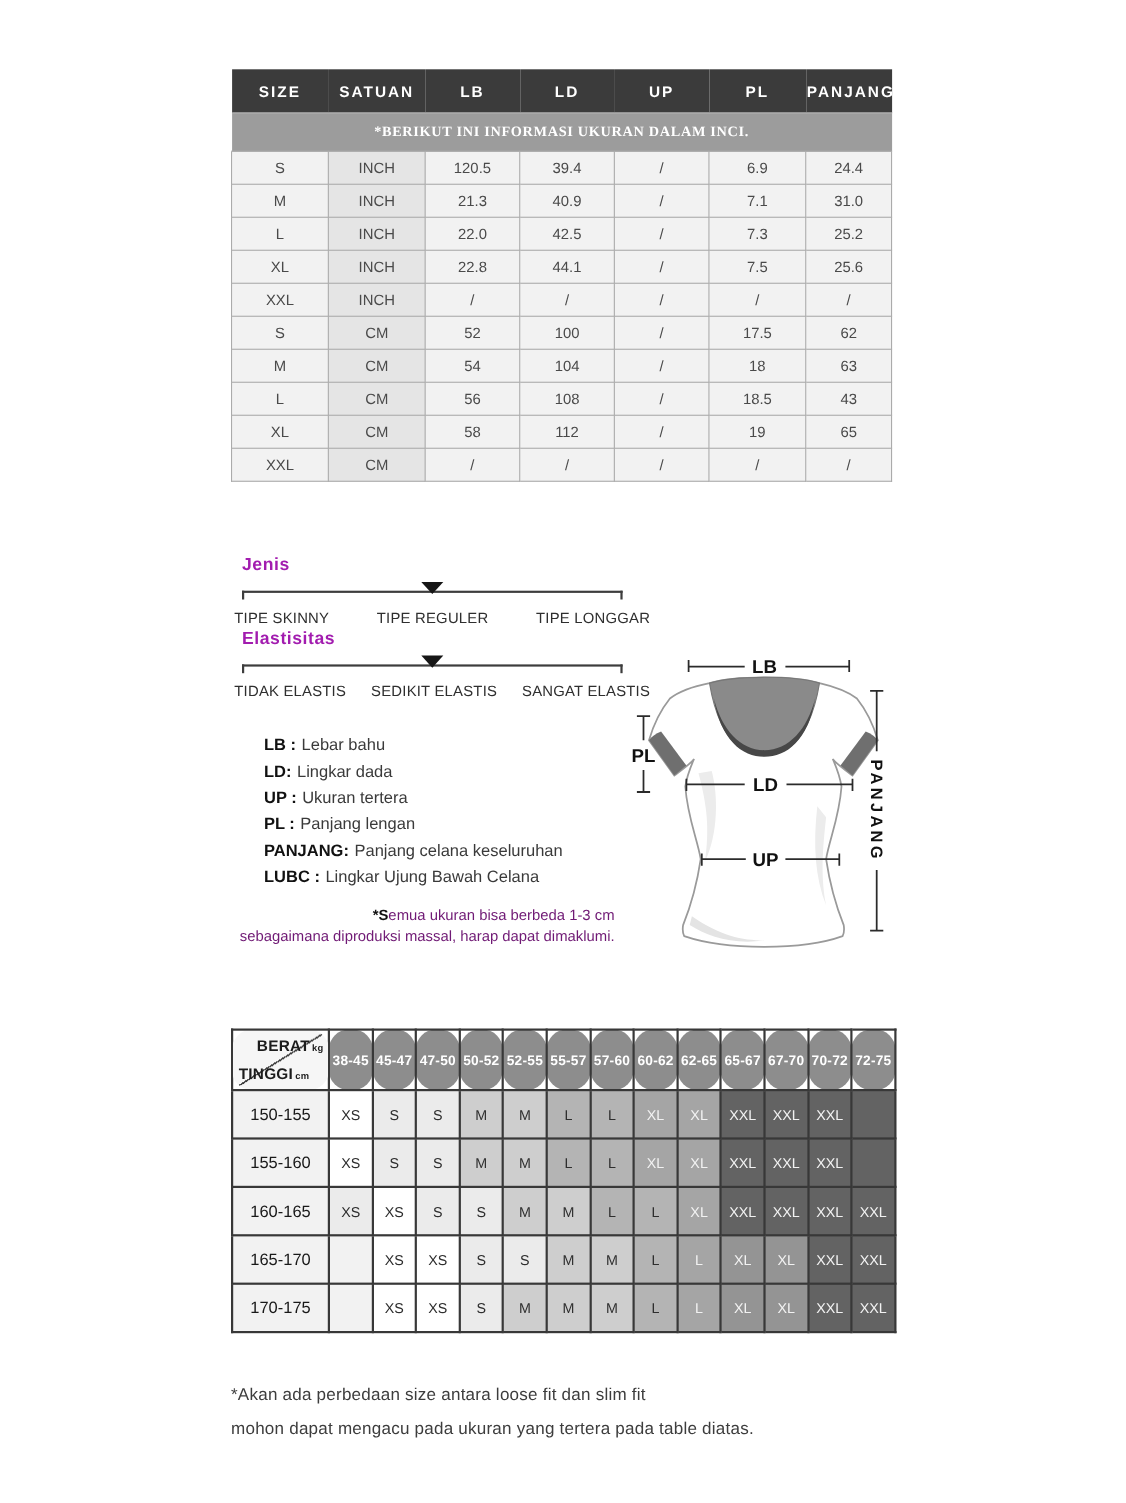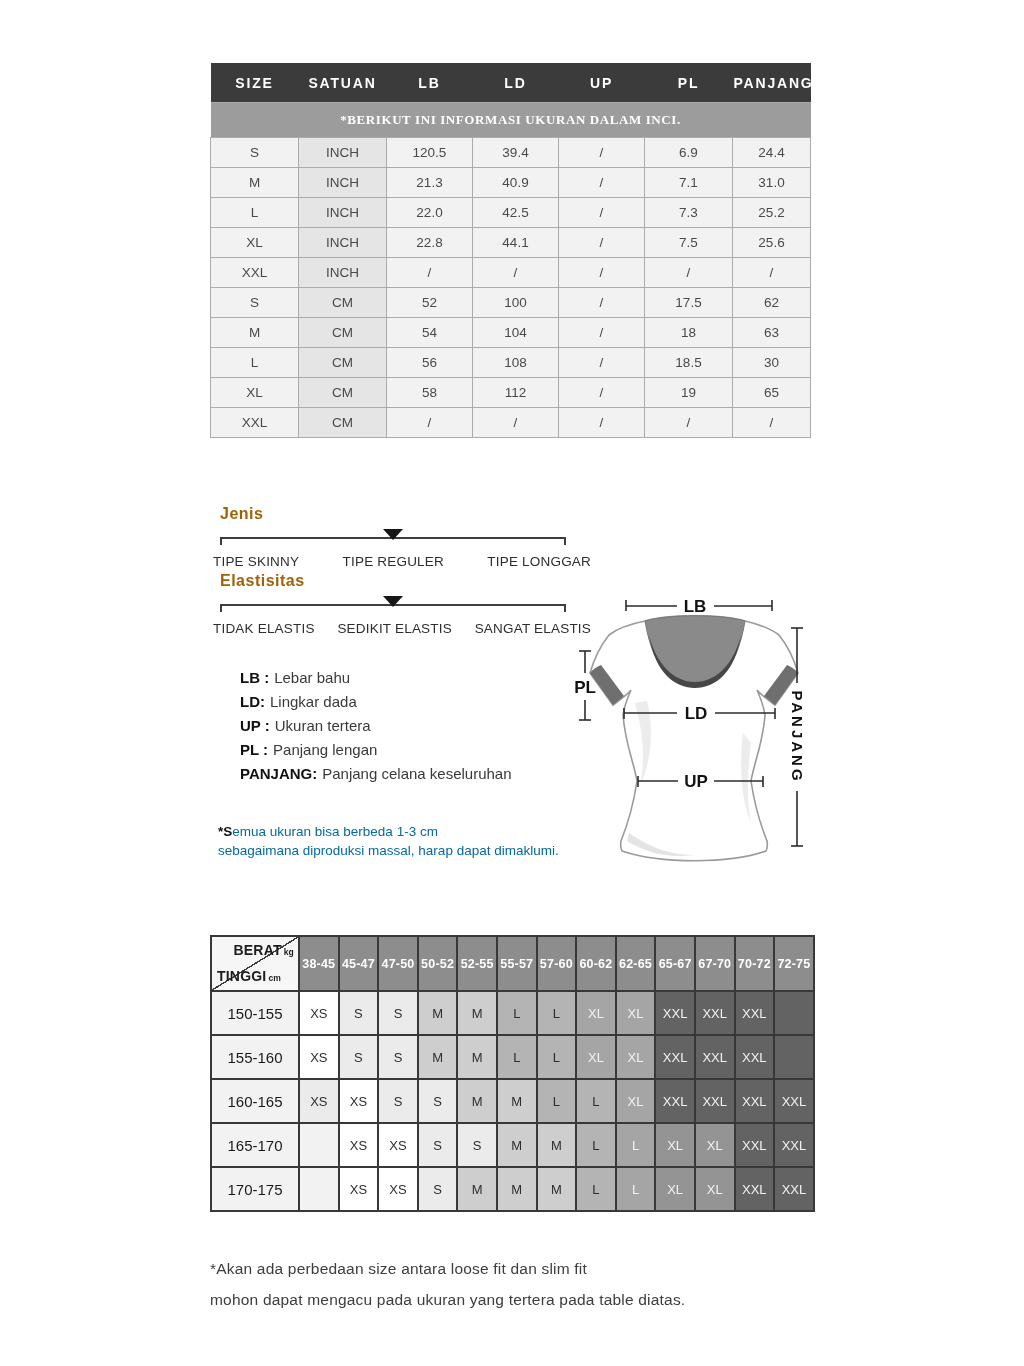--- a/index.html
+++ b/index.html
@@ -13,51 +13,51 @@
     font-size:14px;font-weight:bold;letter-spacing:1.8px;border:0;text-align:center;}
   table.size-table td{border:1px solid #ababab;height:27px;text-align:center;
     font-size:13.5px;color:#4a4a4a;background:#f2f2f2;}
   table.size-table tr.banner td{background:#9c9c9c;color:#ffffff;
     font-family:"Liberation Serif",serif;font-weight:bold;font-size:13px;
     letter-spacing:.6px;height:32px;border-left:0;border-right:0;}
   table.size-table td.satuan{background:#e5e5e5;}
 
   
   .scale{position:absolute;left:213px;width:378px;}
-  .scale h3{margin:0 0 14px 7px;font-size:16px;font-weight:bold;color:#a16207;letter-spacing:.5px;}
+  .scale h3{margin:0 0 14px 7px;font-size:16px;font-weight:bold;color:#a21caf;letter-spacing:.5px;}
   .scale .line{position:relative;margin-left:7px;width:346px;height:8px;border-top:2px solid #3d3d3d;}
   .scale .line::before,.scale .line::after{content:"";position:absolute;top:-2px;width:2px;height:8px;background:#3d3d3d;}
   .scale .line::before{left:0;}
   .scale .line::after{right:0;}
   .scale .marker{position:absolute;left:50%;top:-10px;transform:translateX(-50%);
     width:0;height:0;border-left:10px solid transparent;border-right:10px solid transparent;
     border-top:11px solid #161616;}
   .scale .labels{display:flex;justify-content:space-between;margin-top:7px;
     font-size:13.5px;color:#2e2e2e;letter-spacing:.2px;}
 
   
   .defs{position:absolute;left:219px;top:666px;font-size:15px;color:#3a3a3a;line-height:24px;margin-left:21px;}
   .defs b{color:#111;margin-right:5px;}
 
-  .size-note{position:absolute;left:218px;top:822px;font-size:13.5px;color:#0369a1;line-height:19px;}
+  .size-note{position:absolute;left:218px;top:822px;font-size:13.5px;color:#701a75;line-height:19px;text-align:right;}
   .size-note div:first-child::first-letter{font-weight:bold;color:#111;}
 
   
   svg.tshirt{position:absolute;left:565px;top:583px;}
   .meas{stroke:#2b2b2b;stroke-width:1.6;}
   .mlabel{font-family:"Liberation Sans",sans-serif;font-size:17px;font-weight:bold;fill:#111;}
   .mlabel-rot{font-family:"Liberation Sans",sans-serif;font-size:15px;font-weight:bold;
     fill:#111;letter-spacing:3px;}
 
   
   table.matrix{position:absolute;left:210px;top:935px;width:603px;
     border-collapse:collapse;table-layout:fixed;}
   table.matrix th,table.matrix td{border:2px solid #383838;text-align:center;padding:0;}
   table.matrix thead tr{height:55px;}
-  table.matrix thead th{background:#8d8d8d;color:#fff;font-size:12.5px;font-weight:600;letter-spacing:.2px;}
+  table.matrix thead th{background:#8d8d8d;color:#fff;font-size:12.5px;font-weight:600;letter-spacing:.2px;border-radius:18px;}
   table.matrix th.corner{position:relative;
     background:linear-gradient(to bottom right,#f6f6f6 49.3%,#3a3a3a 49.3%,#3a3a3a 50.9%,#f6f6f6 50.9%);}
   .corner .berat{position:absolute;top:5px;right:4px;font-weight:bold;font-size:14px;color:#1c1c1c;}
   .corner .tinggi{position:absolute;bottom:6px;left:5px;font-weight:bold;font-size:14px;color:#1c1c1c;}
   .corner small{font-size:8.5px;font-weight:bold;margin-left:2px;color:#1c1c1c;}
   table.matrix tbody tr{height:44px;}
   table.matrix tbody th.rowlabel{background:#f2f2f2;font-size:15px;font-weight:400;color:#191919;}
   table.matrix tbody td{font-size:13px;color:#2e2e2e;}
 
   .bottom-note{position:absolute;left:210px;top:1253px;font-size:15.5px;color:#3d3d3d;line-height:31px;letter-spacing:.2px;}
@@ -155,21 +155,21 @@
           <td>18</td>
           <td>63</td>
         </tr>
         <tr>
           <td>L</td>
           <td class="satuan">CM</td>
           <td>56</td>
           <td>108</td>
           <td>/</td>
           <td>18.5</td>
-          <td>30</td>
+          <td>43</td>
         </tr>
         <tr>
           <td>XL</td>
           <td class="satuan">CM</td>
           <td>58</td>
           <td>112</td>
           <td>/</td>
           <td>19</td>
           <td>65</td>
         </tr>
@@ -208,20 +208,21 @@
       <span>SANGAT ELASTIS</span>
     </div>
   </section>
 
   <div class="defs">
     <div><b>LB :</b><span>Lebar bahu</span></div>
     <div><b>LD:</b><span>Lingkar dada</span></div>
     <div><b>UP :</b><span>Ukuran tertera</span></div>
     <div><b>PL :</b><span>Panjang lengan</span></div>
     <div><b>PANJANG:</b><span>Panjang celana keseluruhan</span></div>
+    <div><b>LUBC :</b><span>Lingkar Ujung Bawah Celana</span></div>
   </div>
 
   <div class="size-note">
     <div>*Semua ukuran bisa berbeda 1-3 cm</div>
     <div>sebagaimana diproduksi massal, harap dapat dimaklumi.</div>
   </div>
 
   <svg class="tshirt" width="255" height="292" viewBox="0 0 255 292">
 
     <path d="M 80 38

